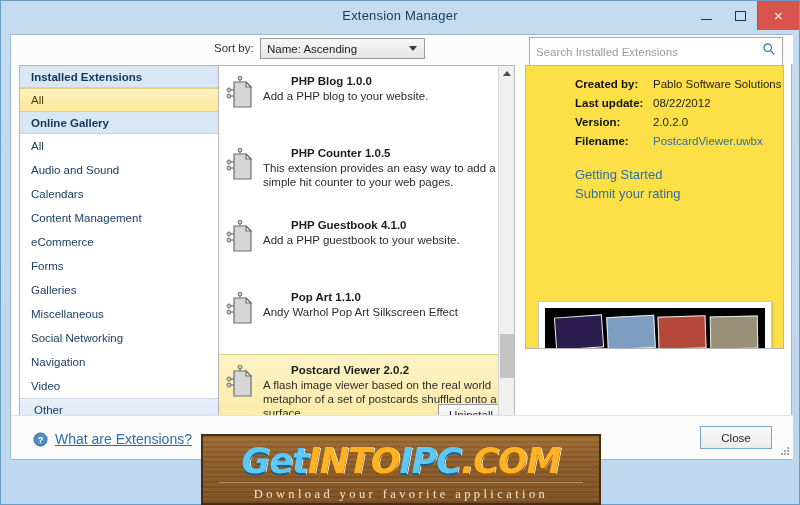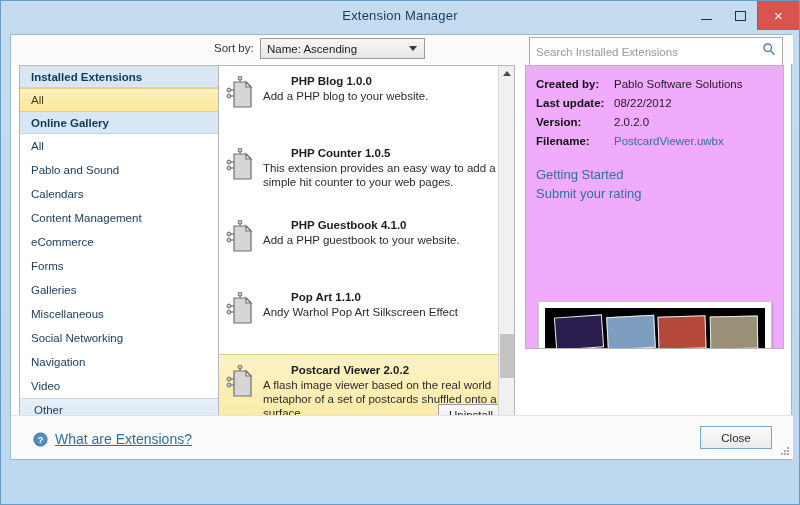--- a/index.html
+++ b/index.html
@@ -228,23 +228,24 @@
     left: 1px; top: 268px;
     width: 14px; height: 44px;
     background: #c4c4c4;
   }
 
   
   .detail-panel {
     position: absolute;
     left: 514px; top: 30px;
     width: 259px; height: 284px;
-    background: #f0abfc;
+    background: #fde047;
     border: 1px solid #b7b7b7;
     overflow: hidden;
+    padding-left: 39px;
   }
   .meta { padding: 9px 0 0 10px; }
   .meta-row {
     display: flex;
     font-size: 11.5px;
     line-height: 19px;
   }
   .meta-key {
     font-weight: bold; color: #111;
     width: 78px; flex: 0 0 78px;
@@ -419,21 +420,21 @@
         <div class="side-hdr">Installed Extensions</div>
         <div class="side-item sel">
           <span>All</span>
           <span class="pointer"></span>
         </div>
         <div class="side-hdr">Online Gallery</div>
         <div class="side-item">
             <span>All</span>
           </div>
         <div class="side-item">
-            <span>Pablo and Sound</span>
+            <span>Audio and Sound</span>
           </div>
         <div class="side-item">
             <span>Calendars</span>
           </div>
         <div class="side-item">
             <span>Content Management</span>
           </div>
         <div class="side-item">
             <span>eCommerce</span>
           </div>
@@ -627,13 +628,18 @@
             <rect x="3" y="8" width="2" height="2"></rect>
               <rect x="6" y="8" width="2" height="2"></rect>
               <rect x="9" y="8" width="2" height="2"></rect>
           </g>
         </svg>
       </div>
 
     </div>
   </div>
 
+  <div class="watermark">
+    <div class="wm-logo"><span class="wm-get">Get</span><span class="wm-into">INTO</span><span class="wm-ipc">IPC</span><span class="wm-com">.COM</span></div>
+    <div class="wm-rule"></div>
+    <div class="wm-tag">Download your favorite application</div>
+  </div>
 </div>
 
 </body></html>

